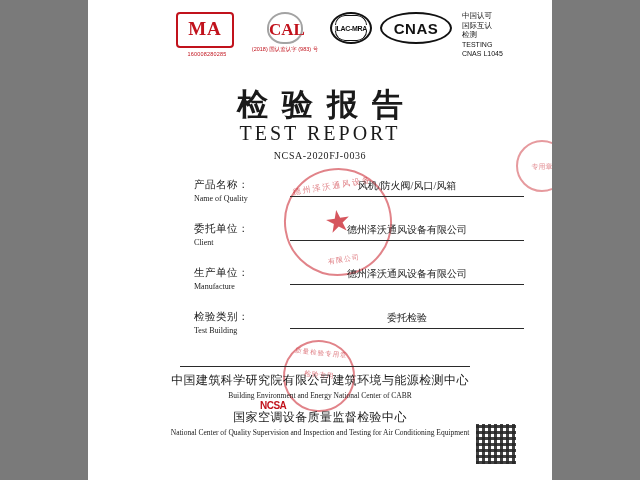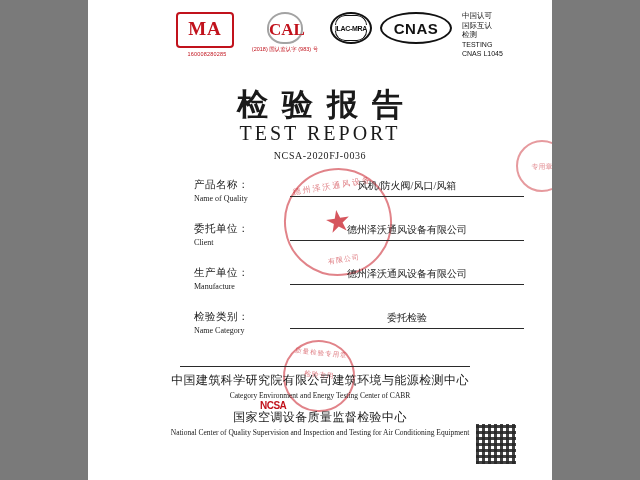--- a/index.html
+++ b/index.html
@@ -449,30 +449,30 @@
       <div class="field-label">
         <div class="cn">生产单位：</div>
         <div class="en">Manufacture</div>
       </div>
       <div class="field-value">德州泽沃通风设备有限公司</div>
     </div>
 
     <div class="field-row">
       <div class="field-label">
         <div class="cn">检验类别：</div>
-        <div class="en">Name Category</div>
+        <div class="en">Test Building</div>
       </div>
       <div class="field-value">委托检验</div>
     </div>
   </div>
 
   <div class="footer-rule"></div>
   <div class="footer">
     <div class="cn1">中国建筑科学研究院有限公司建筑环境与能源检测中心</div>
-    <div class="en1">Category Environment and Energy Testing Center of CABR</div>
+    <div class="en1">Building Environment and Energy National Center of CABR</div>
     <div class="cn2">国家空调设备质量监督检验中心</div>
     <div class="en2">National Center of Quality Supervision and Inspection and Testing for Air Conditioning Equipment</div>
   </div>
 
   <div class="ncsa-logo">NCSA</div>
 
   <div class="qr"></div>
 </div>
 
 </body></html>

